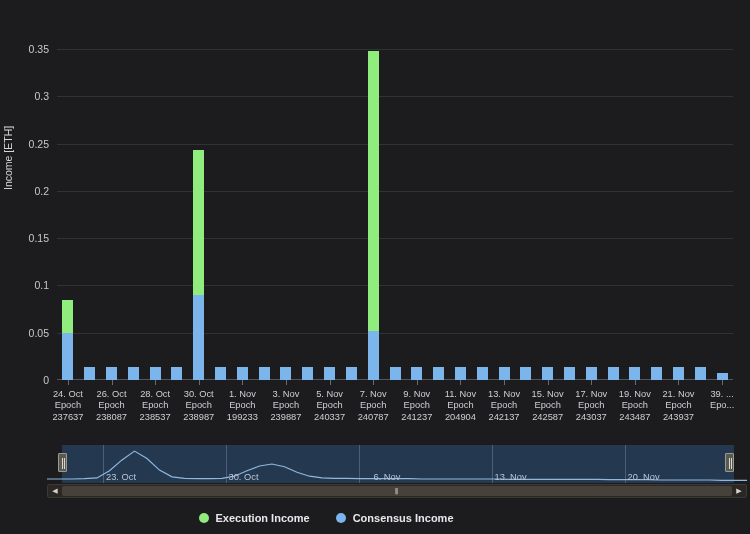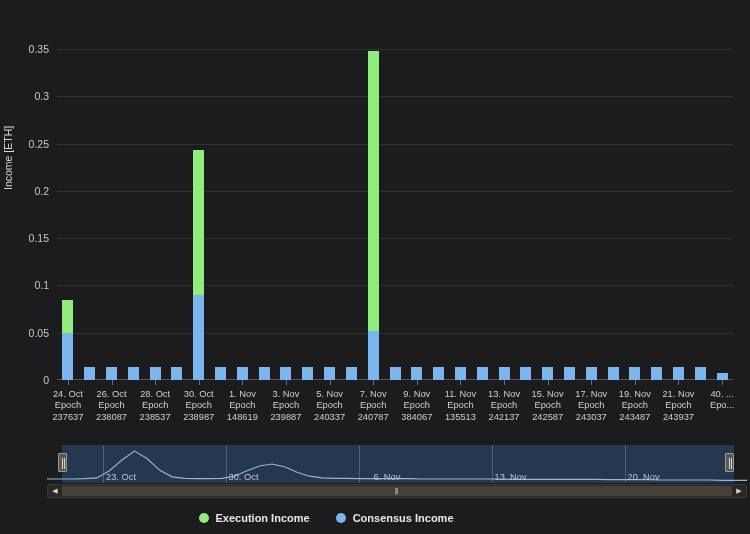--- a/index.html
+++ b/index.html
@@ -384,21 +384,21 @@
         <div class="xtickmark" style="left: 141.742px;"></div>
         <div class="xtick" style="left: 114.742px;">
           <div>30. Oct</div>
           <div>Epoch</div>
           <div>238987</div>
         </div>
         <div class="xtickmark" style="left: 185.355px;"></div>
         <div class="xtick" style="left: 158.355px;">
           <div>1. Nov</div>
           <div>Epoch</div>
-          <div>148619</div>
+          <div>199233</div>
         </div>
         <div class="xtickmark" style="left: 228.968px;"></div>
         <div class="xtick" style="left: 201.968px;">
           <div>3. Nov</div>
           <div>Epoch</div>
           <div>239887</div>
         </div>
         <div class="xtickmark" style="left: 272.581px;"></div>
         <div class="xtick" style="left: 245.581px;">
           <div>5. Nov</div>
@@ -408,27 +408,27 @@
         <div class="xtickmark" style="left: 316.194px;"></div>
         <div class="xtick" style="left: 289.194px;">
           <div>7. Nov</div>
           <div>Epoch</div>
           <div>240787</div>
         </div>
         <div class="xtickmark" style="left: 359.806px;"></div>
         <div class="xtick" style="left: 332.806px;">
           <div>9. Nov</div>
           <div>Epoch</div>
-          <div>384067</div>
+          <div>241237</div>
         </div>
         <div class="xtickmark" style="left: 403.419px;"></div>
         <div class="xtick" style="left: 376.419px;">
           <div>11. Nov</div>
           <div>Epoch</div>
-          <div>135513</div>
+          <div>204904</div>
         </div>
         <div class="xtickmark" style="left: 447.032px;"></div>
         <div class="xtick" style="left: 420.032px;">
           <div>13. Nov</div>
           <div>Epoch</div>
           <div>242137</div>
         </div>
         <div class="xtickmark" style="left: 490.645px;"></div>
         <div class="xtick" style="left: 463.645px;">
           <div>15. Nov</div>
@@ -448,21 +448,21 @@
           <div>243487</div>
         </div>
         <div class="xtickmark" style="left: 621.484px;"></div>
         <div class="xtick" style="left: 594.484px;">
           <div>21. Nov</div>
           <div>Epoch</div>
           <div>243937</div>
         </div>
         <div class="xtickmark" style="left: 665.097px;"></div>
         <div class="xtick" style="left: 638.097px;">
-          <div>40. ...</div>
+          <div>39. ...</div>
           <div>Epo...</div>
         </div>
       </div>
   </div>
 
   <div id="navigator">
     <div class="nav-outside" style="left:0;width:15px;"></div>
     <div class="nav-mask"></div>
     <div id="nav-grids">
         <div class="nav-grid" style="left: 56px;"></div>

